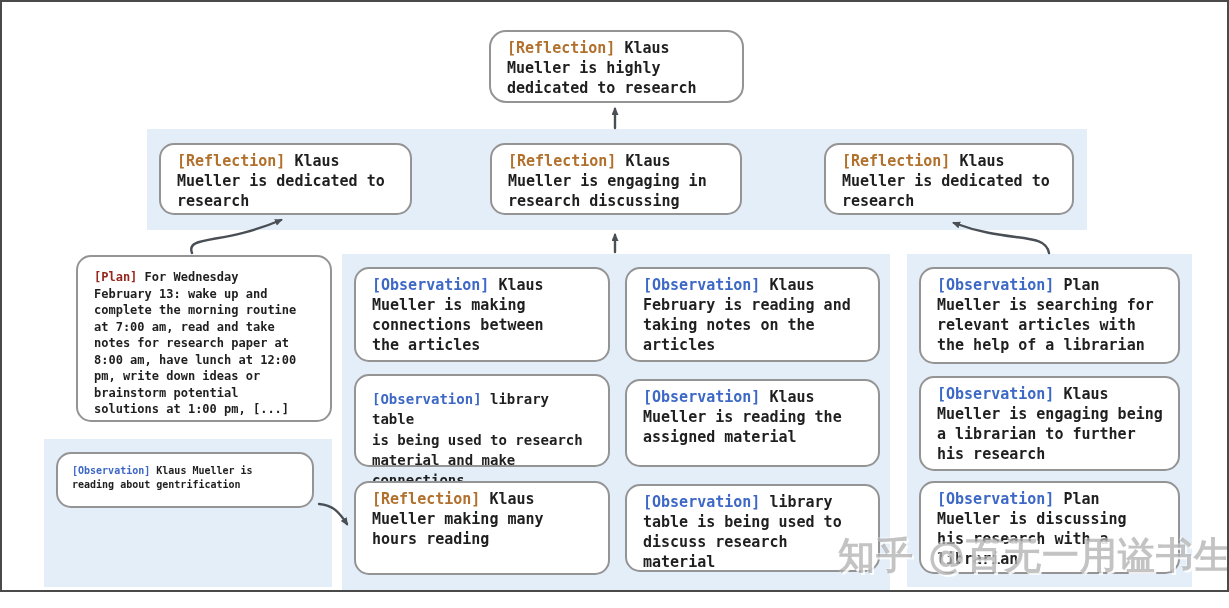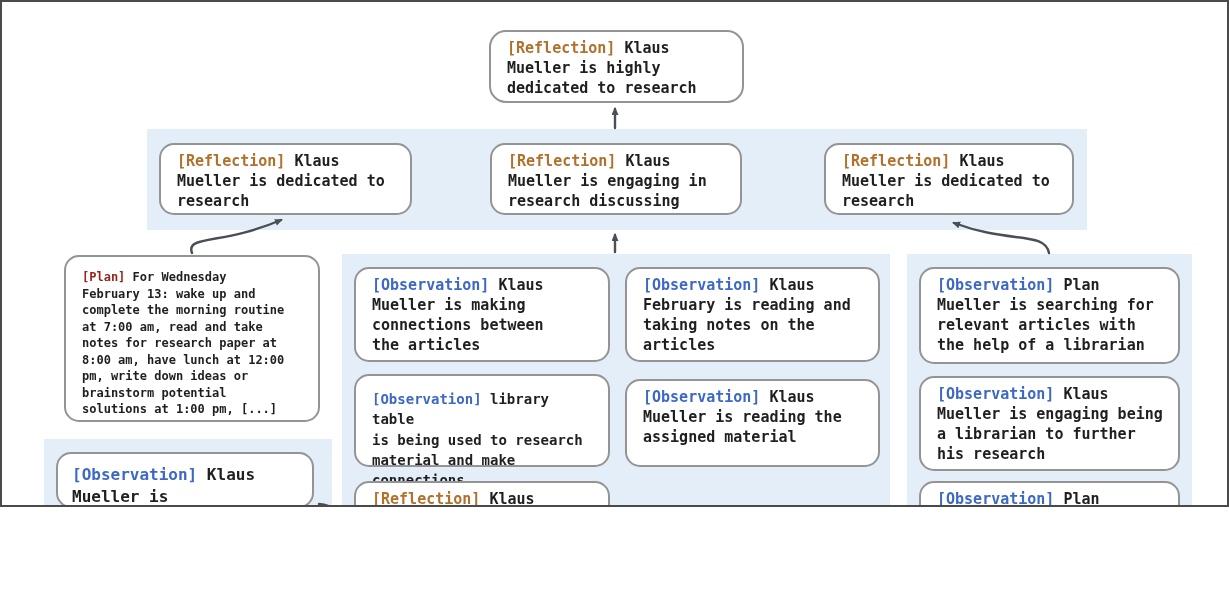--- a/index.html
+++ b/index.html
@@ -1,18 +1,18 @@
 <!DOCTYPE html>
 <html style="--panel_bg: #e4eef9; --node_border: #949494; --reflection: #b1702c; --observation: #3d68c6; --plan: #96271e; --text: #1f1f1f; --arrow: #4a4f55;"><head>
 <meta charset="utf-8">
 <style>
   html,body{margin:0;padding:0;background:#ffffff;}
   #canvas{
     position:relative;
-    width:1229px;height:507px;
+    width:1229px;height:592px;
     box-sizing:border-box;
     border:2px solid #4a4a4a;
     background:#ffffff;
     overflow:hidden;
     font-family:"DejaVu Sans Mono","Liberation Mono",monospace;
   }
   .panel{
     position:absolute;
     background:var(--panel_bg,#e4eef9);
     z-index:1;
@@ -27,22 +27,22 @@
     z-index:3;
     color:var(--text,#1f1f1f);
     font-weight:700;
     line-height:1.33;
   }
   .body{white-space:pre-line;}
   .tag-reflection{color:var(--reflection,#b1702c);}
   .tag-observation{color:var(--observation,#3d68c6);}
   .tag-plan{color:var(--plan,#96271e);}
   .fs15{font-size:15px;}
-  .fs12p5{font-size:16px;line-height:1.4;padding:10px 16px 8px 14px;}
-  .fs12{font-size:12px;line-height:1.38;padding:12px 10px 24px 16px;}
+  .fs12p5{font-size:10px;line-height:1.4;padding:10px 16px 8px 14px;}
+  .fs12{font-size:12px;line-height:1.38;padding:12px 10px 24px 16px;margin-left:12px;}
   .fs11p5{font-size:14px;line-height:1.45;padding:13px 10px 8px 16px;}
   #arrows{position:absolute;left:0;top:0;z-index:2;pointer-events:none;}
   #watermark{
     position:absolute;
     left:836px;top:529px;
     z-index:5;
     font-family:"DejaVu Sans",sans-serif;
     font-size:37px;
     font-weight:700;
     letter-spacing:1px;
@@ -137,20 +137,25 @@
     <span class="tag-observation">[Observation]</span><span class="body"> Klaus
 February is reading and
 taking notes on the
 articles</span>
   </div>
   <div class="node fs15" style="left:623px;top:377px;width:255px;height:88px;">
     <span class="tag-observation">[Observation]</span><span class="body"> Klaus
 Mueller is reading the
 assigned material</span>
   </div>
+  <div class="node fs15" style="left:623px;top:482px;width:255px;height:88px;">
+    <span class="tag-observation">[Observation]</span><span class="body"> library
+table is being used to
+discuss research material</span>
+  </div>
 
   <div class="node fs15" style="left:917px;top:265px;width:261px;height:97px;">
     <span class="tag-observation">[Observation]</span><span class="body"> Plan
 Mueller is searching for
 relevant articles with
 the help of a librarian</span>
   </div>
   <div class="node fs15" style="left:917px;top:374px;width:261px;height:95px;">
     <span class="tag-observation">[Observation]</span><span class="body"> Klaus
 Mueller is engaging being

